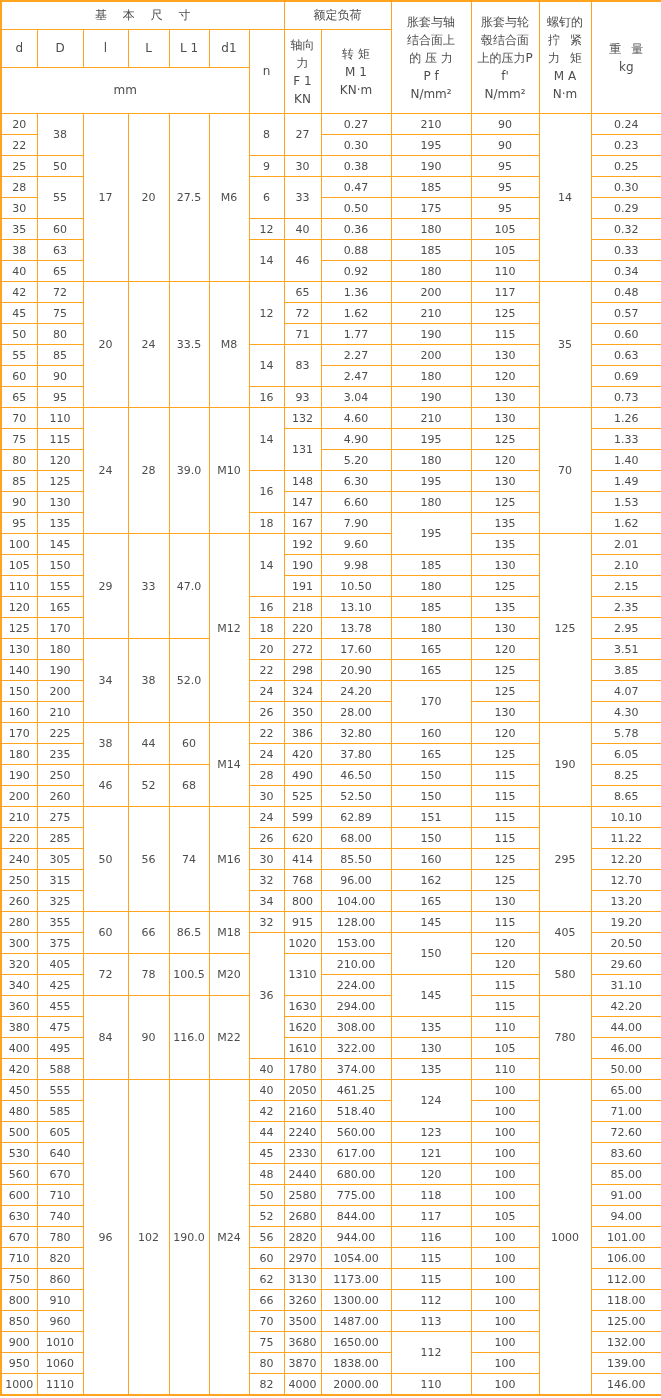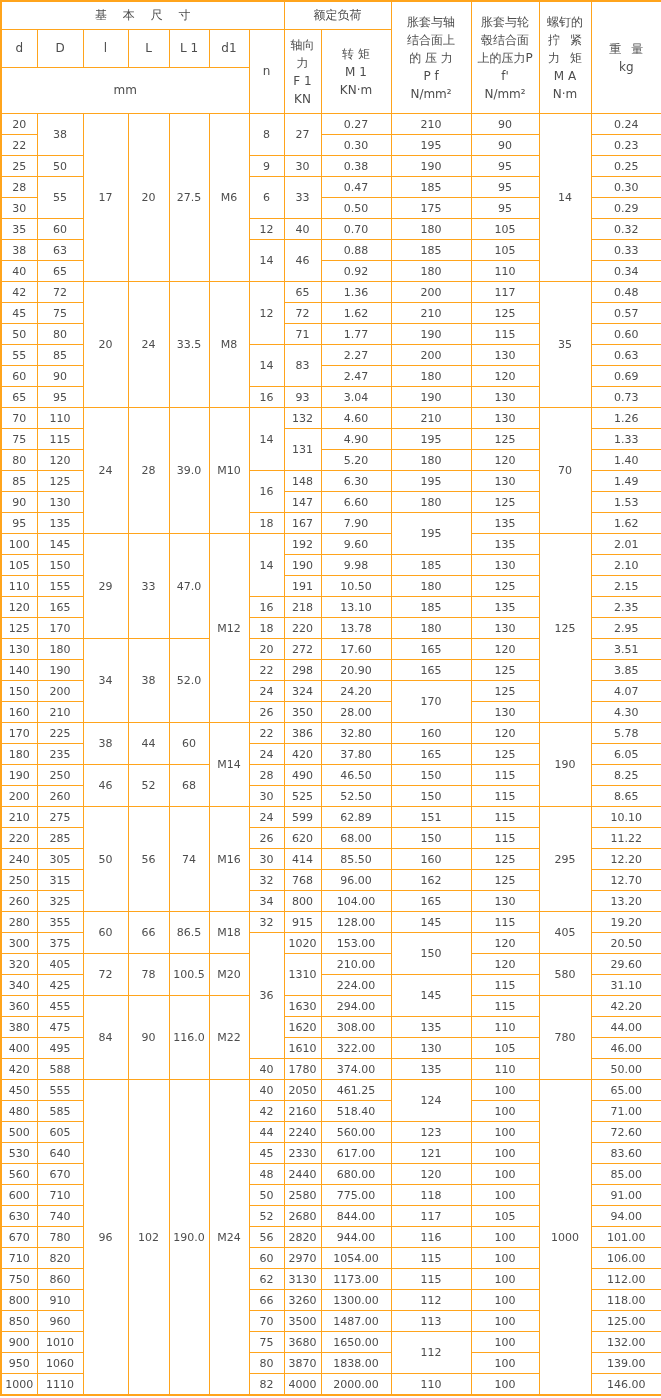--- a/index.html
+++ b/index.html
@@ -153,21 +153,21 @@
           <td>0.50</td>
           <td>175</td>
           <td>95</td>
           <td>0.29</td>
         </tr>
         <tr>
           <td>35</td>
           <td>60</td>
           <td>12</td>
           <td>40</td>
-          <td>0.70</td>
+          <td>0.36</td>
           <td>180</td>
           <td>105</td>
           <td>0.32</td>
         </tr>
         <tr>
           <td>38</td>
           <td>63</td>
           <td rowspan="2">14</td>
           <td rowspan="2">46</td>
           <td>0.88</td>

